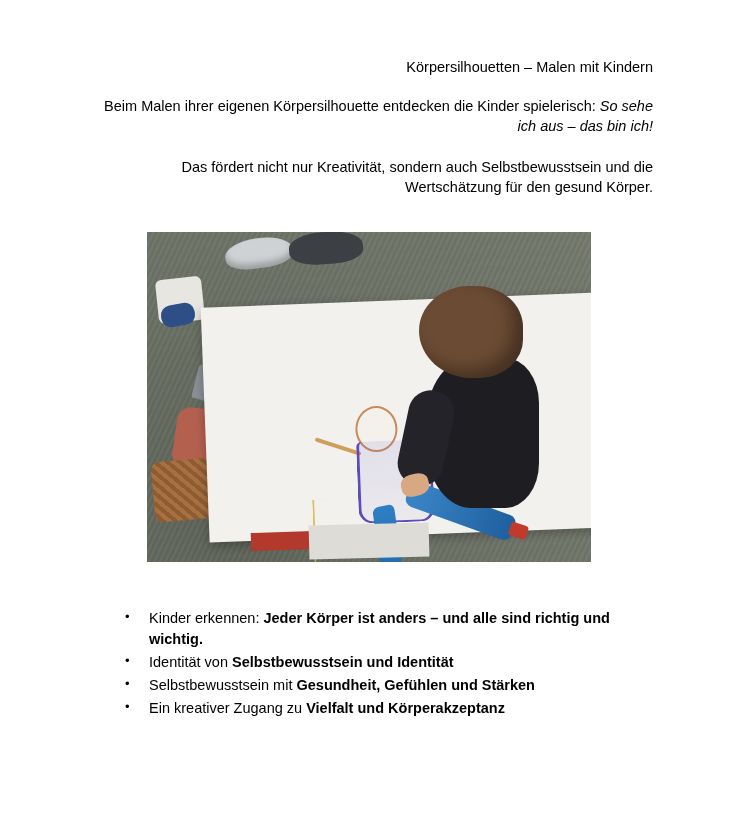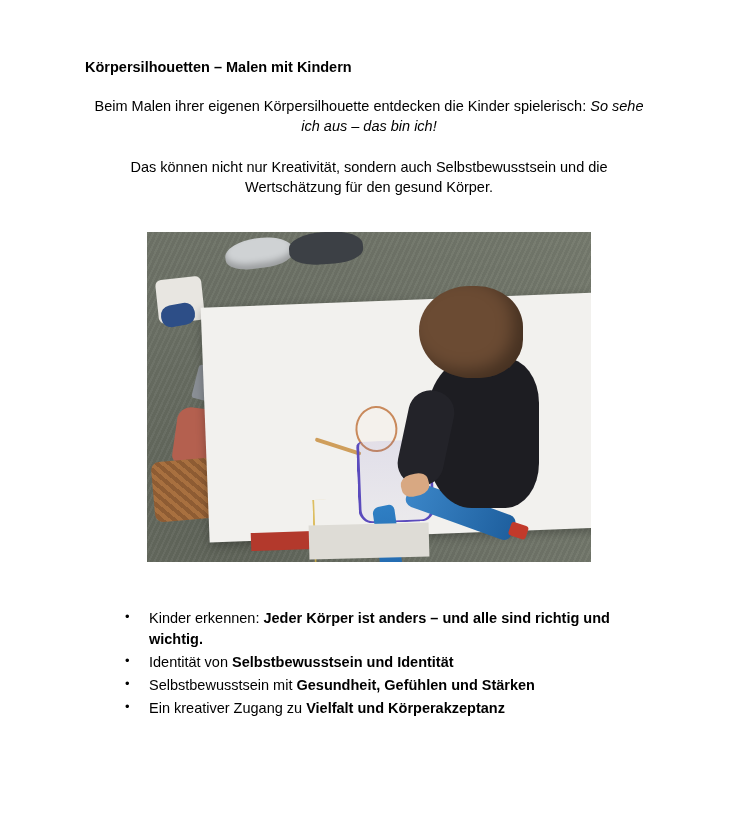--- a/index.html
+++ b/index.html
@@ -20,28 +20,28 @@
     height: 830px;
     background: #ffffff;
   }
   .content {
     position: absolute;
     left: 85px;
     top: 58px;
     width: 568px;
   }
   .doc-title {
-    text-align: left;
-    font-weight: bold;
+    text-align: right;
+    font-weight: normal;
     font-size: 14.5px;
     line-height: 1.35;
     margin: 0 0 18px 0;
   }
   .para {
-    text-align: center;
+    text-align: right;
     font-size: 14.5px;
     line-height: 1.42;
     margin: 0;
   }
   .para .em {
     font-style: italic;
   }
   .spacer-md { height: 20px; }
   .image-wrap {
     margin-top: 34px;
@@ -331,21 +331,21 @@
 
     <p class="para">
       <span>Beim Malen ihrer eigenen Körpersilhouette entdecken die Kinder spielerisch:</span>
       <span class="em">So sehe ich aus – das bin ich!</span>
     </p>
 
 
     <div class="spacer-md"></div>
 
     <p class="para">
-      <span>Das können nicht nur Kreativität, sondern auch Selbstbewusstsein und die</span>
+      <span>Das fördert nicht nur Kreativität, sondern auch Selbstbewusstsein und die</span>
       <span>Wertschätzung für den gesund Körper.</span>
     </p>
 
     <div class="image-wrap">
       <div class="photo">
         <div class="floor"></div>
         <div class="obj-bag"></div>
         <div class="obj-blue"></div>
         <div class="obj-marker"></div>
         <div class="obj-pink"></div>

